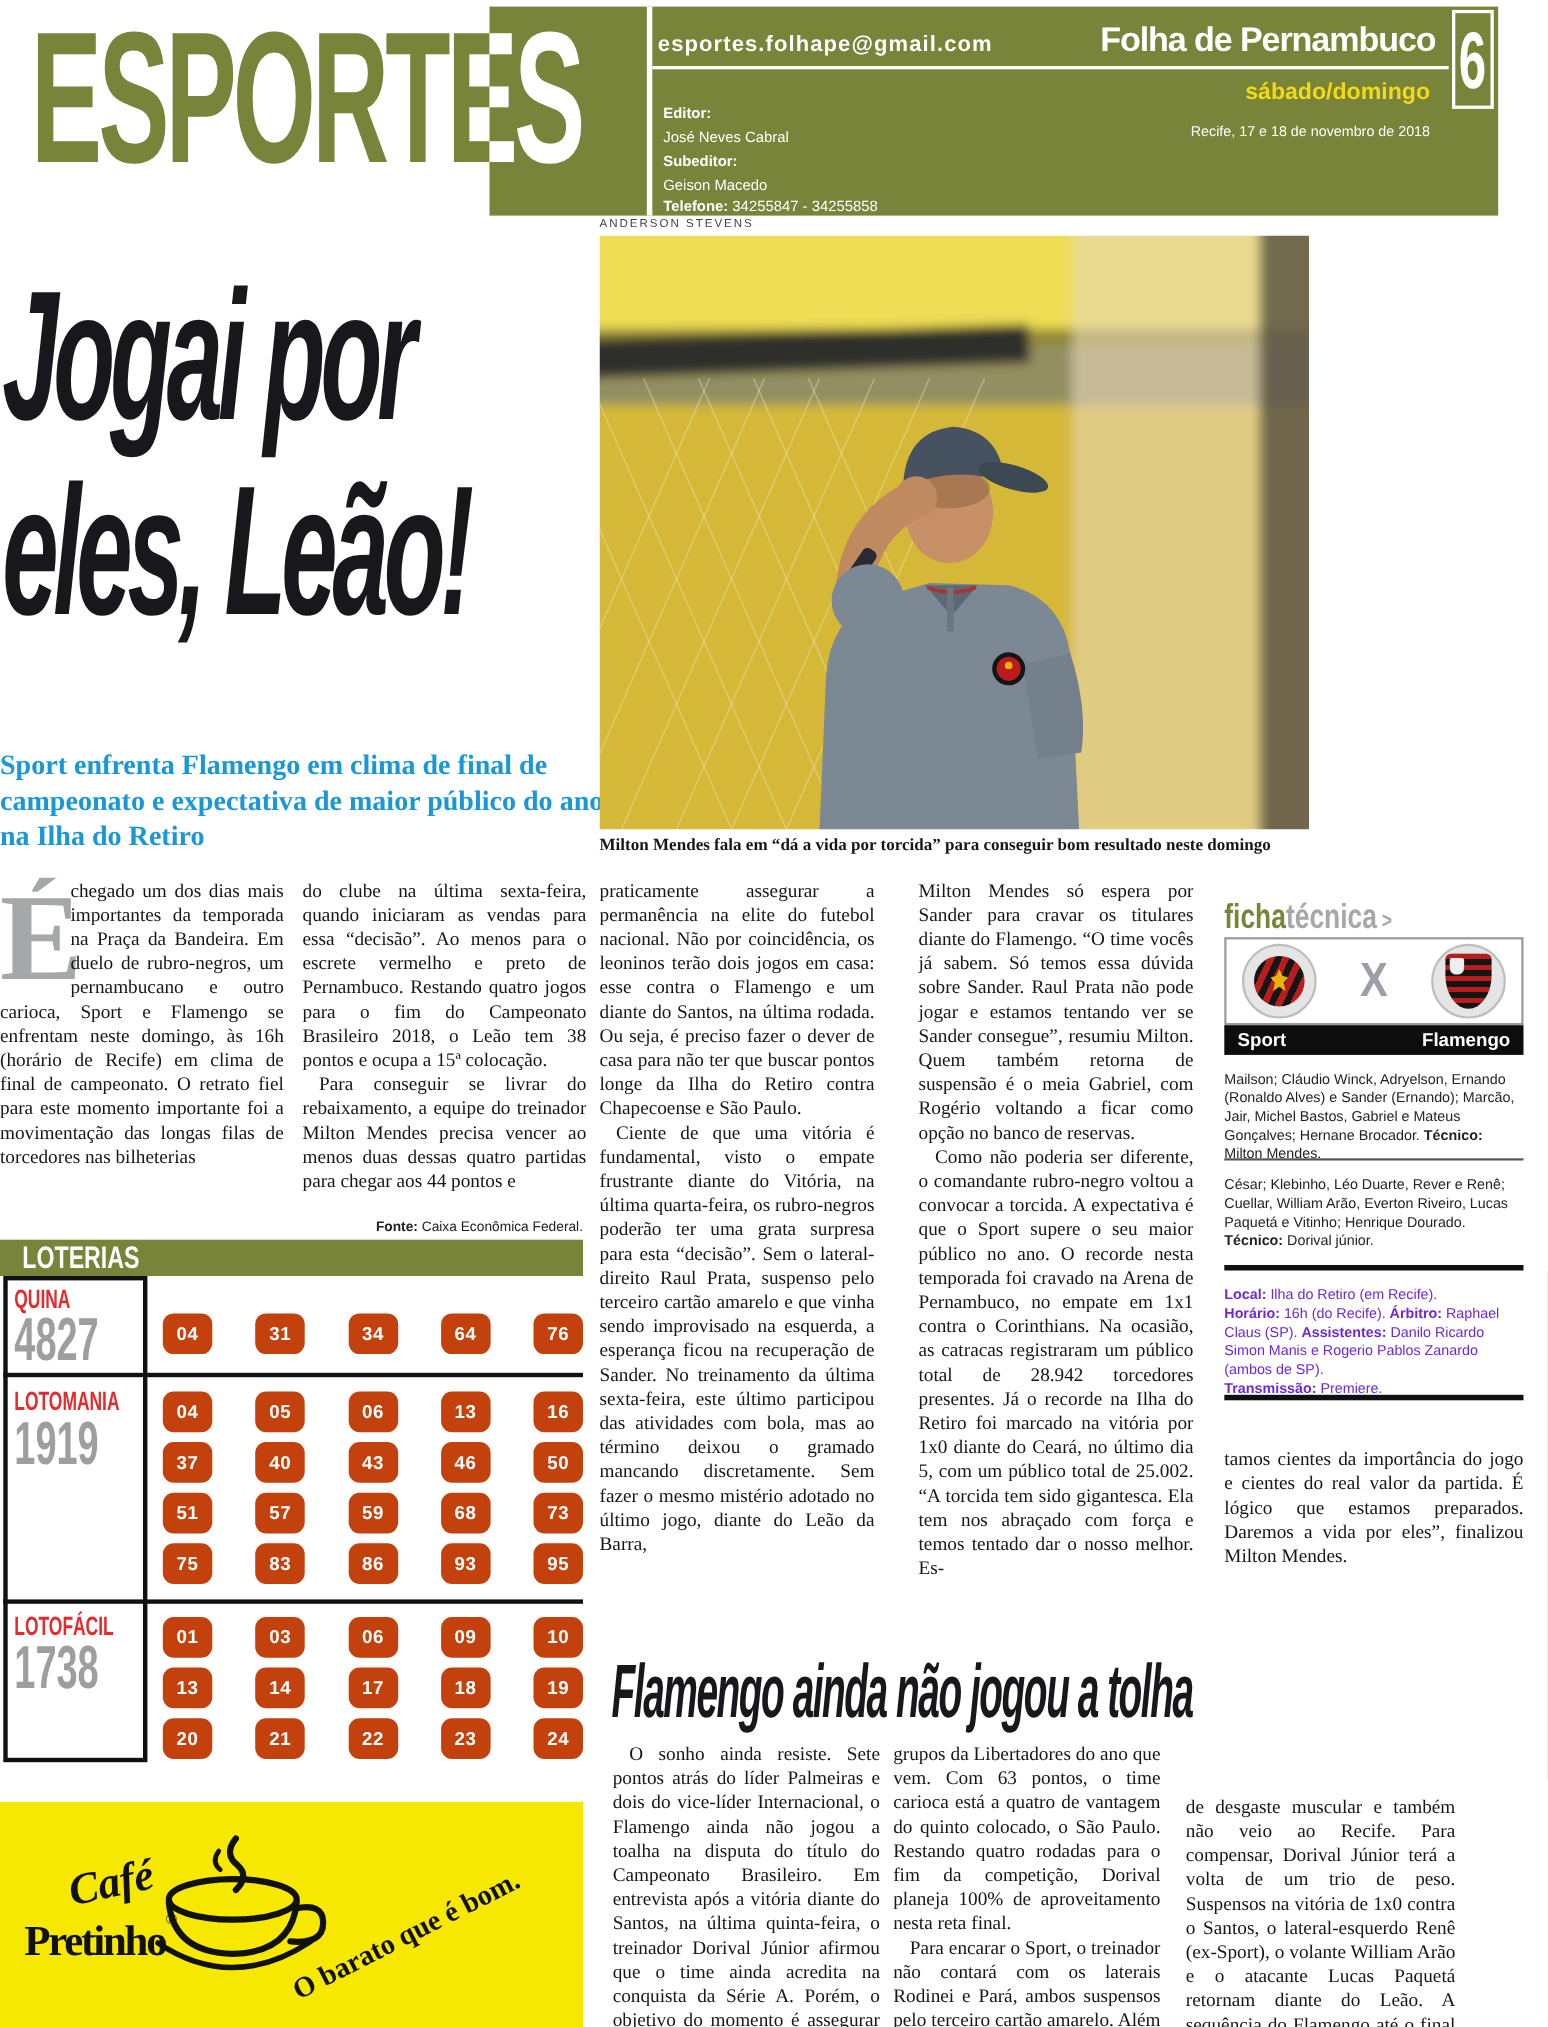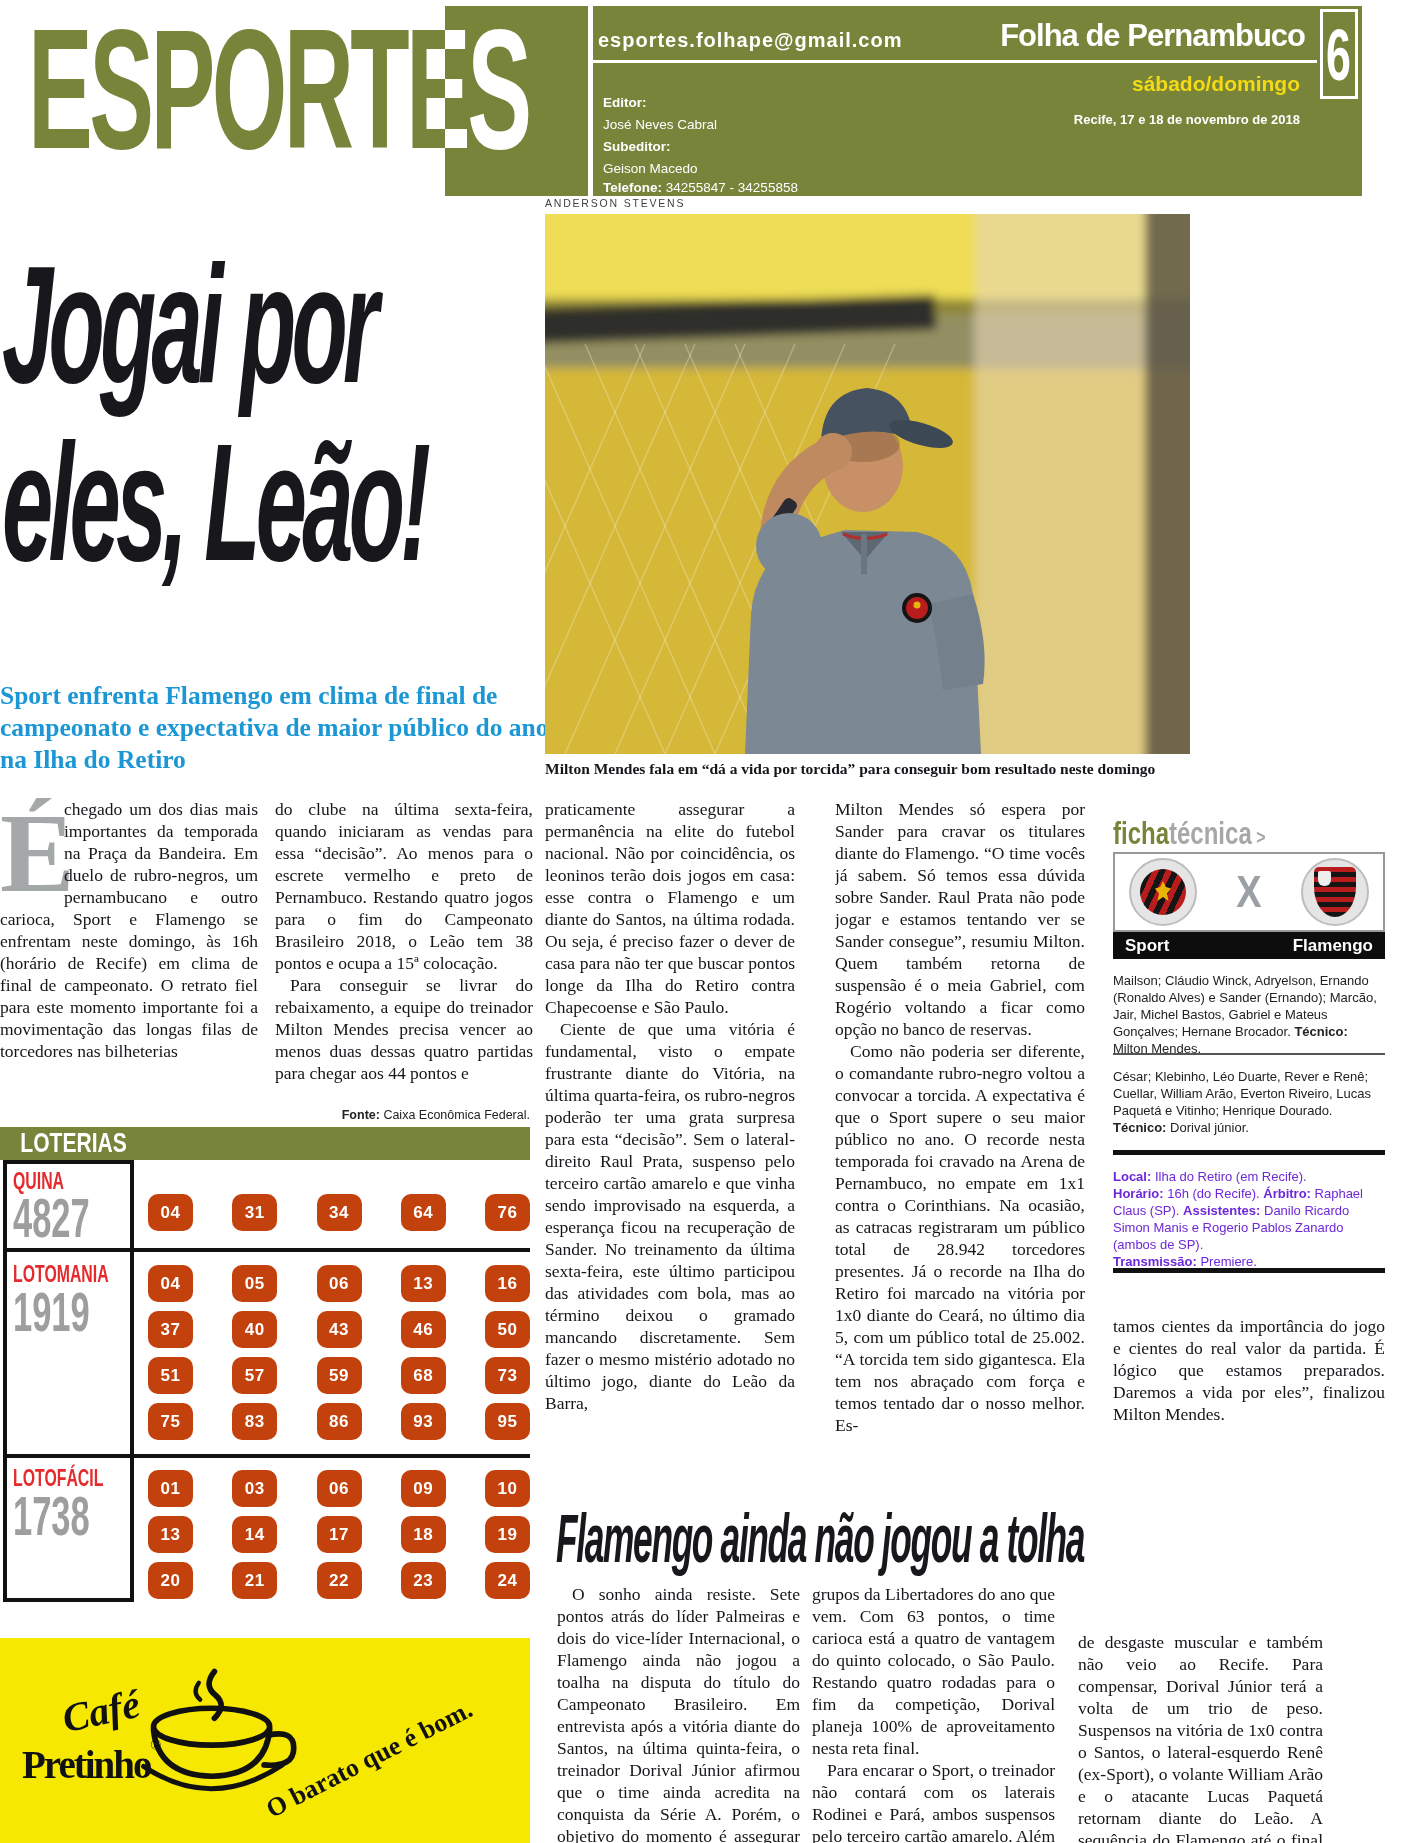--- a/index.html
+++ b/index.html
@@ -80,21 +80,21 @@
     </div>
 
     <div class="mast-clip" style="left:445px;width:700px;">
       <div class="mast-title" style="left:-417px;color:#ffffff;">ESPORTES</div>
     </div>
     <div class="abs" style="left:588px;top:6px;width:5px;height:190px;background:#fff;"></div>
     <div class="abs mast-sans" style="left:598px;top:29px;font-weight:bold;font-size:20px;letter-spacing:1px;">esportes.folhape@gmail.com</div>
     <div class="abs" style="left:593px;top:60px;width:724px;height:3px;background:#fff;"></div>
     <div class="abs mast-sans" style="left:1000px;top:18px;width:305px;text-align:right;font-weight:900;font-size:31px;letter-spacing:-1px;">Folha de Pernambuco</div>
     <div class="abs mast-sans" style="left:1000px;top:72px;width:300px;text-align:right;font-weight:900;font-size:21px;color:#f3da15;">sábado/domingo</div>
-    <div class="abs mast-sans" style="left:1000px;top:112px;width:300px;text-align:right;font-weight:bold;font-size:13px;">Recife, 17 e 18 de novembro de 2018</div>
+    <div class="abs mast-sans" style="left:1000px;top:112px;width:300px;text-align:right;font-weight:normal;font-size:13px;">Recife, 17 e 18 de novembro de 2018</div>
     <div class="abs" style="left:1320px;top:9px;width:38px;height:90px;border:3px solid #fff;box-sizing:border-box;display:flex;align-items:center;justify-content:center;">
       <span class="mast-sans" style="font-weight:900;font-size:56px;display:inline-block;transform:scale(.8,1.3);">6</span>
     </div>
     <div class="abs mast-sans mast-label" style="left:603px;top:95px;font-size:13.5px;">Editor:</div>
     <div class="abs mast-sans" style="left:603px;top:117px;font-size:13.5px;">José Neves Cabral</div>
     <div class="abs mast-sans mast-label" style="left:603px;top:139px;font-size:13.5px;">Subeditor:</div>
     <div class="abs mast-sans" style="left:603px;top:161px;font-size:13.5px;">Geison Macedo</div>
     <div class="abs mast-sans" style="left:603px;top:180px;font-size:13.5px;">
       <b>Telefone:</b>
       <span>34255847 - 34255858</span>

